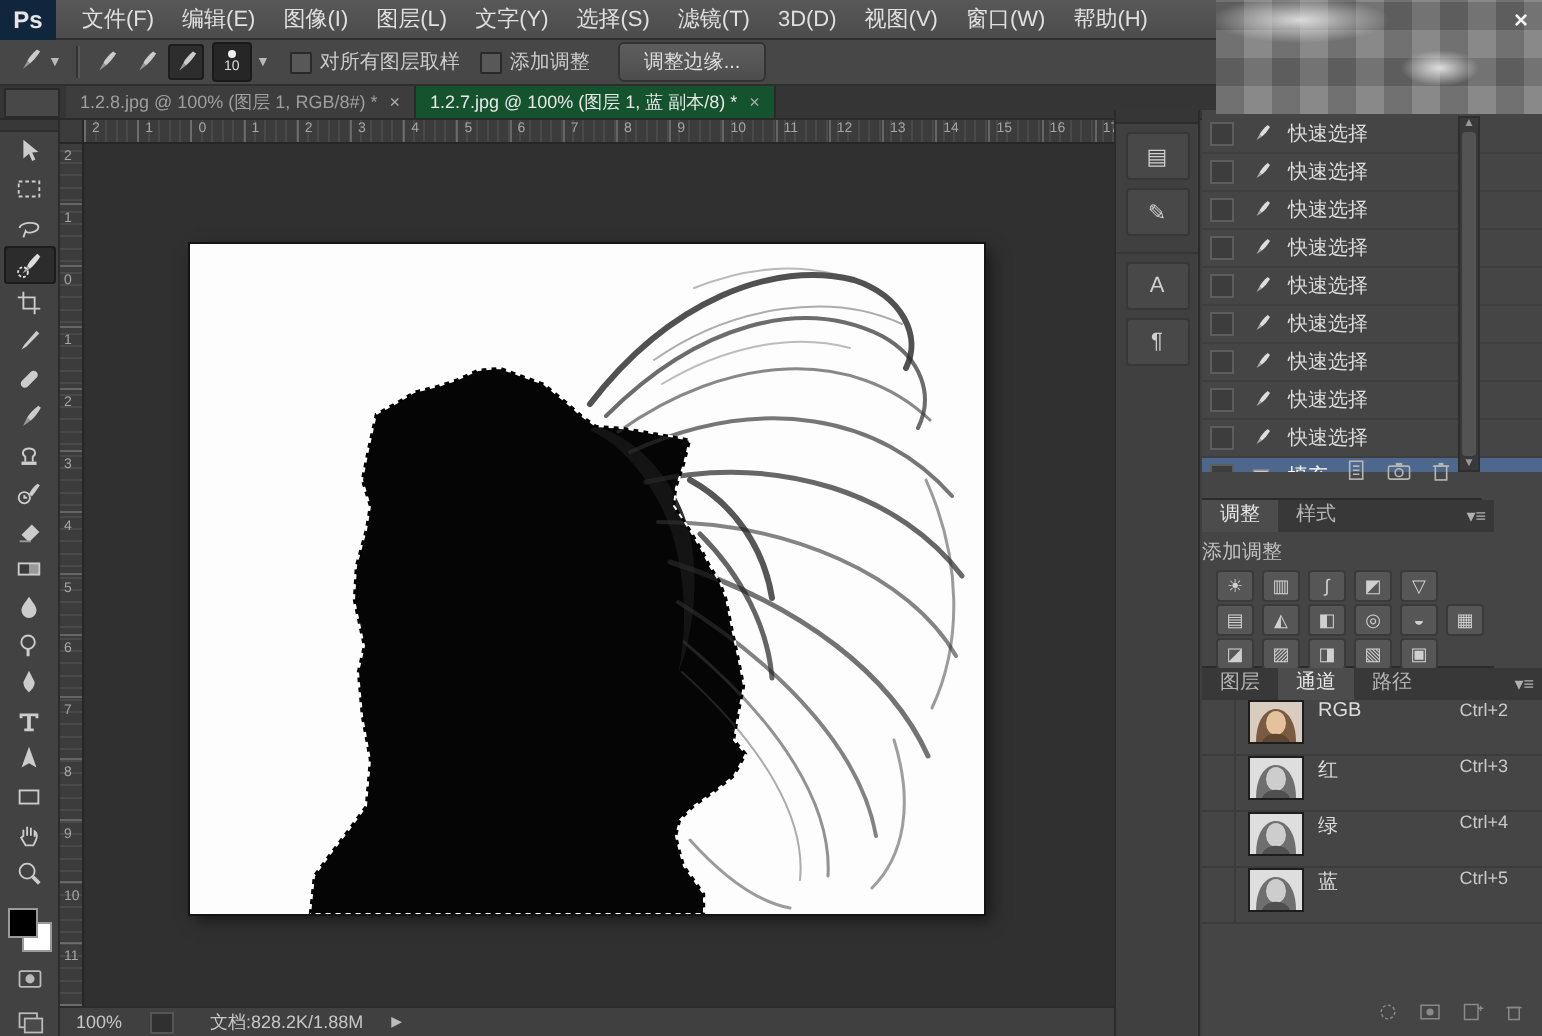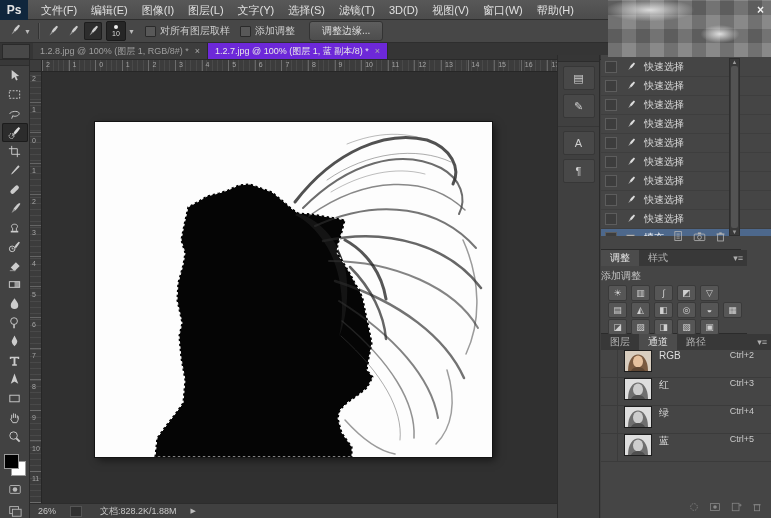--- a/index.html
+++ b/index.html
@@ -28,21 +28,21 @@
   .checkbox{width:9px;height:9px;background:#585858;border:1px solid #2a2a2a;border-radius:1px;margin-right:4px;}
   .opt-label{color:#ccc;}
   #refine-edge-btn{margin-left:14px;background:linear-gradient(#5e5e5e,#4d4d4d);border:1px solid #333;border-radius:3px;
                    padding:2px 12px;font-size:10px;color:#ddd;}
   
   #tabbar{position:absolute;left:0;top:43px;width:771px;height:17px;background:#353535;display:flex;align-items:flex-end;
           border-bottom:1px solid #2a2a2a;box-sizing:border-box;}
   #tabbar-corner{width:26px;height:13px;background:#484848;margin:0 3px 0 2px;border:1px solid #2a2a2a;}
   .doc-tab{height:16px;display:flex;align-items:center;padding:0 7px;font-size:9px;color:#9f9f9f;background:#3d3d3d;
            border-right:1px solid #2a2a2a;white-space:nowrap;}
-  .doc-tab.active{background:#6d28d9;color:#e8e8e8;}
+  .doc-tab.active{background:#14532d;color:#e8e8e8;}
   .tab-close{margin-left:6px;color:#aaa;font-size:9px;}
   
   #toolbox{position:absolute;left:0;top:60px;width:30px;height:458px;background:#424242;border-right:1px solid #2b2b2b;box-sizing:border-box;}
   #toolbox-grip{height:5px;background:#383838;border-bottom:1px solid #2e2e2e;}
   .tool{width:26px;height:19px;margin:0 auto;display:flex;align-items:center;justify-content:center;border-radius:2px;}
   .tool.active{background:#2c2c2c;box-shadow:inset 0 0 0 1px #1c1c1c;}
   #swatches{position:relative;width:22px;height:22px;margin:8px auto 0;}
   #fg-swatch{position:absolute;left:0;top:0;width:13px;height:13px;background:#000;border:1px solid #9a9a9a;}
   #bg-swatch{position:absolute;left:7px;top:7px;width:13px;height:13px;background:#fff;border:1px solid #9a9a9a;}
   .tool-extra{width:26px;height:18px;margin:4px auto 0;display:flex;align-items:center;justify-content:center;}
@@ -645,21 +645,21 @@
             </svg></span>
           <span><svg viewBox="0 0 16 16" width="12" height="12">
               <rect x="4.5" y="5" width="7" height="8" fill="none" stroke="#9a9a9a"></rect>
               <line x1="3" y1="5" x2="13" y2="5" stroke="#9a9a9a"></line>
             </svg></span>
         </div>
     </div>
   </div>
 
   <div id="statusbar">
-    <span id="status-zoom">26%</span>
+    <span id="status-zoom">100%</span>
     <span id="status-box"></span>
     <span id="status-doc">文档:828.2K/1.88M</span>
     <span id="status-arrow">▶</span>
   </div>
 
   <div id="censor"></div>
   <div id="win-close">×</div>
 </div>
 
 </body></html>

